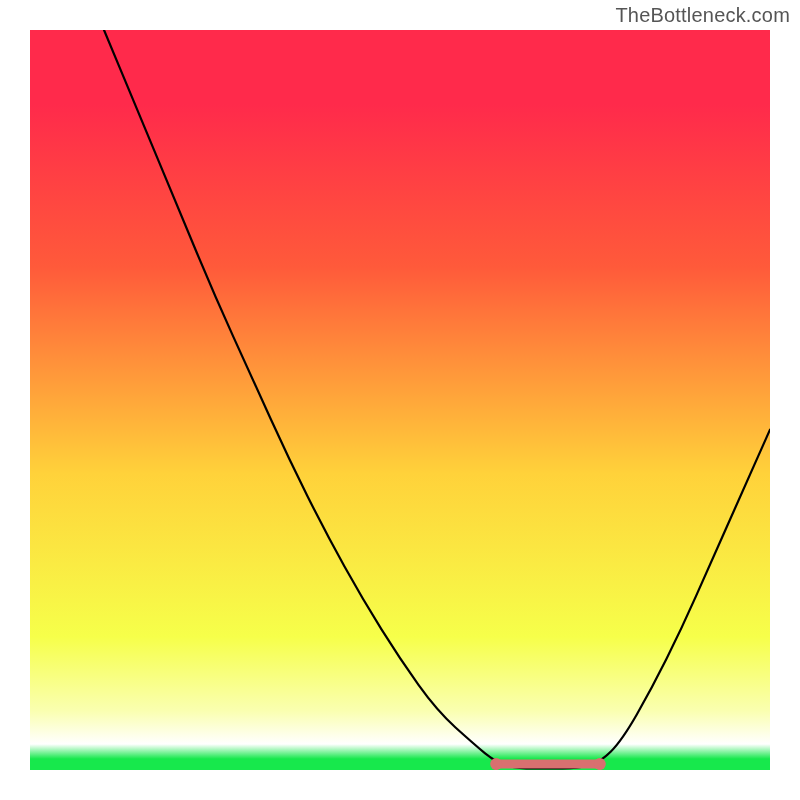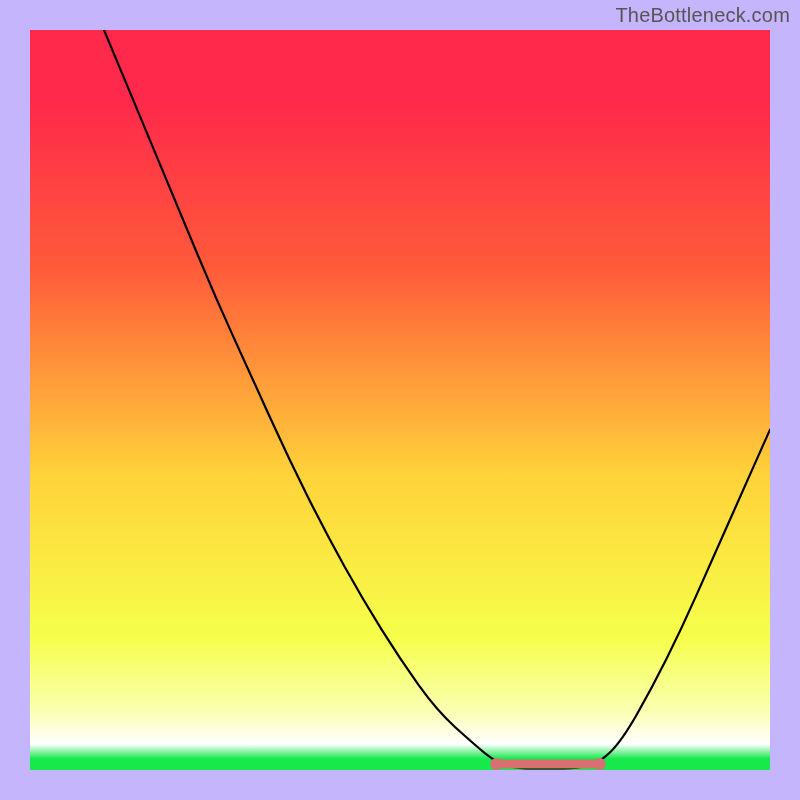--- a/index.html
+++ b/index.html
@@ -7,21 +7,21 @@
     padding: 0;
     width: 800px;
     height: 800px;
     background: #000;
     overflow: hidden;
     font-family: Arial, Helvetica, sans-serif;
   }
   .frame {
     width: 800px;
     height: 800px;
-    background: #c4b5fd;
+    background: #ffffff;
     position: relative;
   }
   .watermark {
     position: absolute;
     top: 4px;
     right: 10px;
     color: #555;
     font-size: 20px;
     font-weight: 500;
     z-index: 10;

